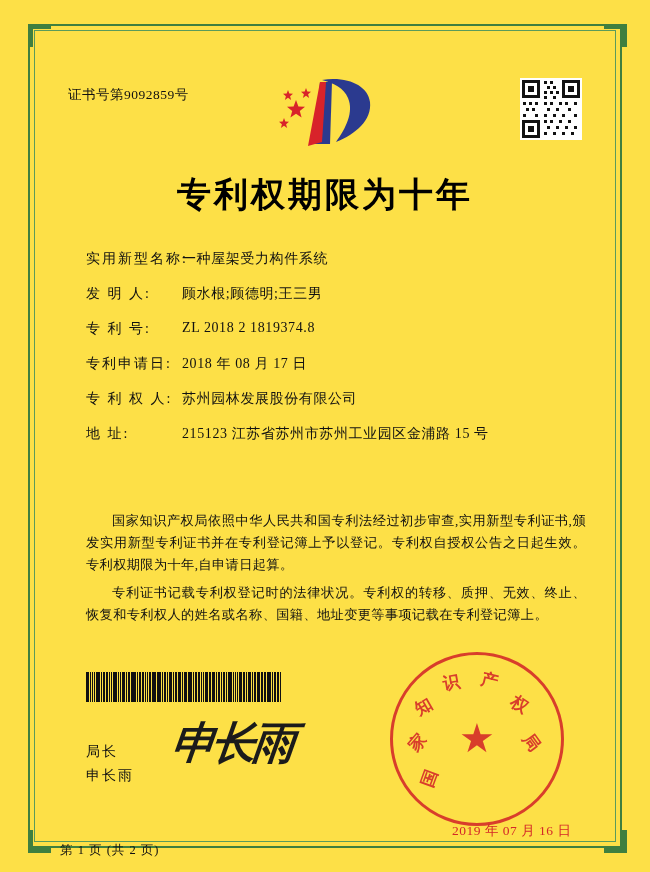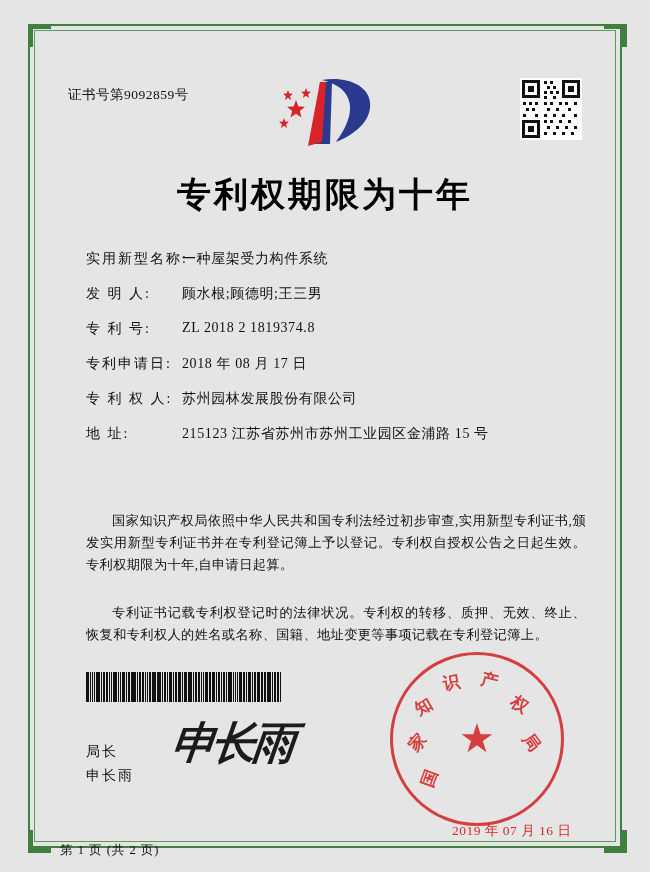--- a/index.html
+++ b/index.html
@@ -14,21 +14,21 @@
     color: #1a1a1a;
     position: relative;
     overflow: hidden;
   }
 
   .page {
     position: absolute;
     left: 0; top: 0;
     width: 650px;
     height: 872px;
-    background: #e5e5e5;
+    background: #fde047;
   }
 
   
   .border-outer {
     position: absolute;
     left: 28px; top: 24px;
     width: 594px; height: 824px;
     border: 2px solid #3f7f3f;
     box-sizing: border-box;
   }
@@ -131,21 +131,21 @@
     left: 26px;
     width: 500px;
     font-size: 13.2px;
     line-height: 22px;
     text-align: justify;
     text-indent: 26px;
     letter-spacing: 0.4px;
     color: #111;
   }
   .para.p1 { top: 458px; }
-  .para.p2 { top: 530px; margin-top: 20px; }
+  .para.p2 { top: 530px; }
 
   
   .barcode {
     position: absolute;
     left: 26px; top: 620px;
     width: 196px; height: 30px;
     display: flex;
     align-items: stretch;
   }
   .barcode i {

